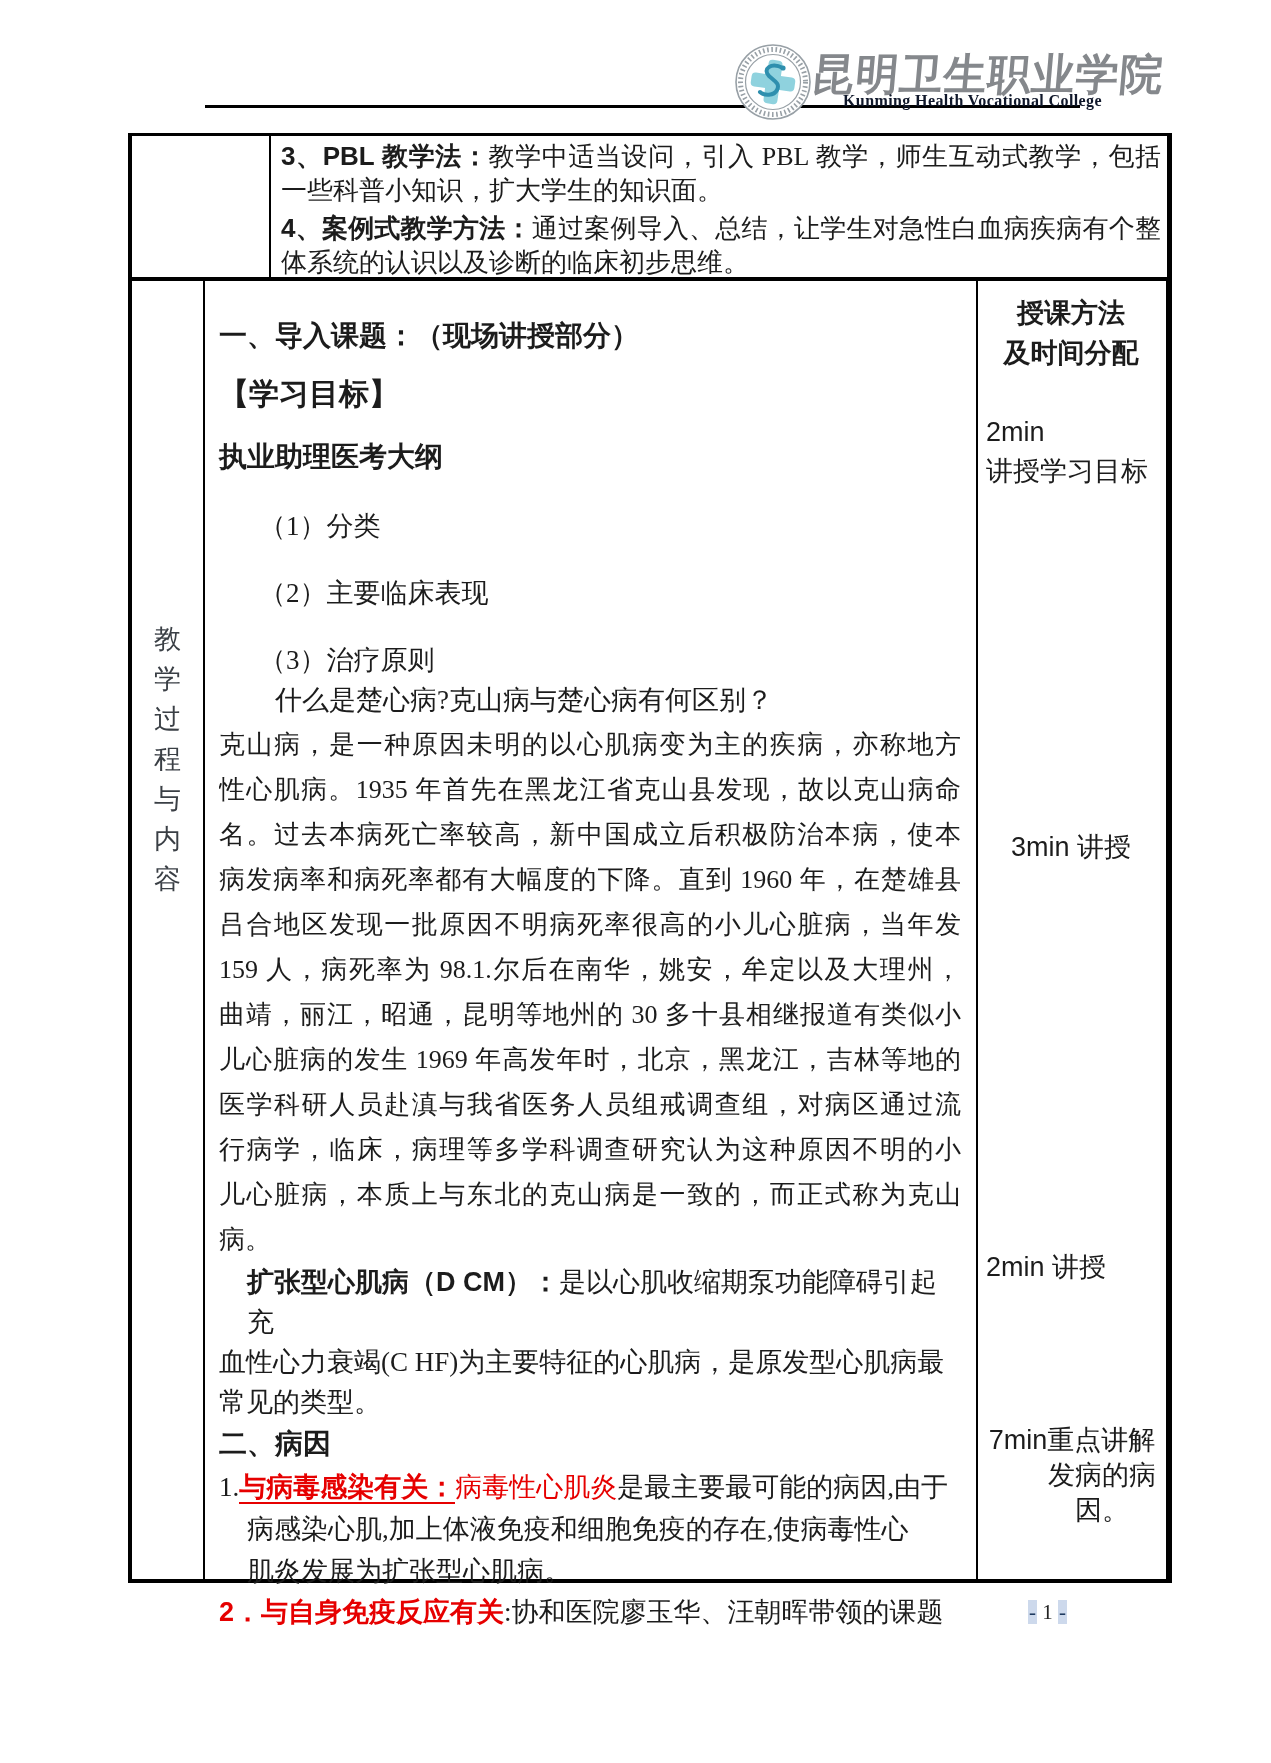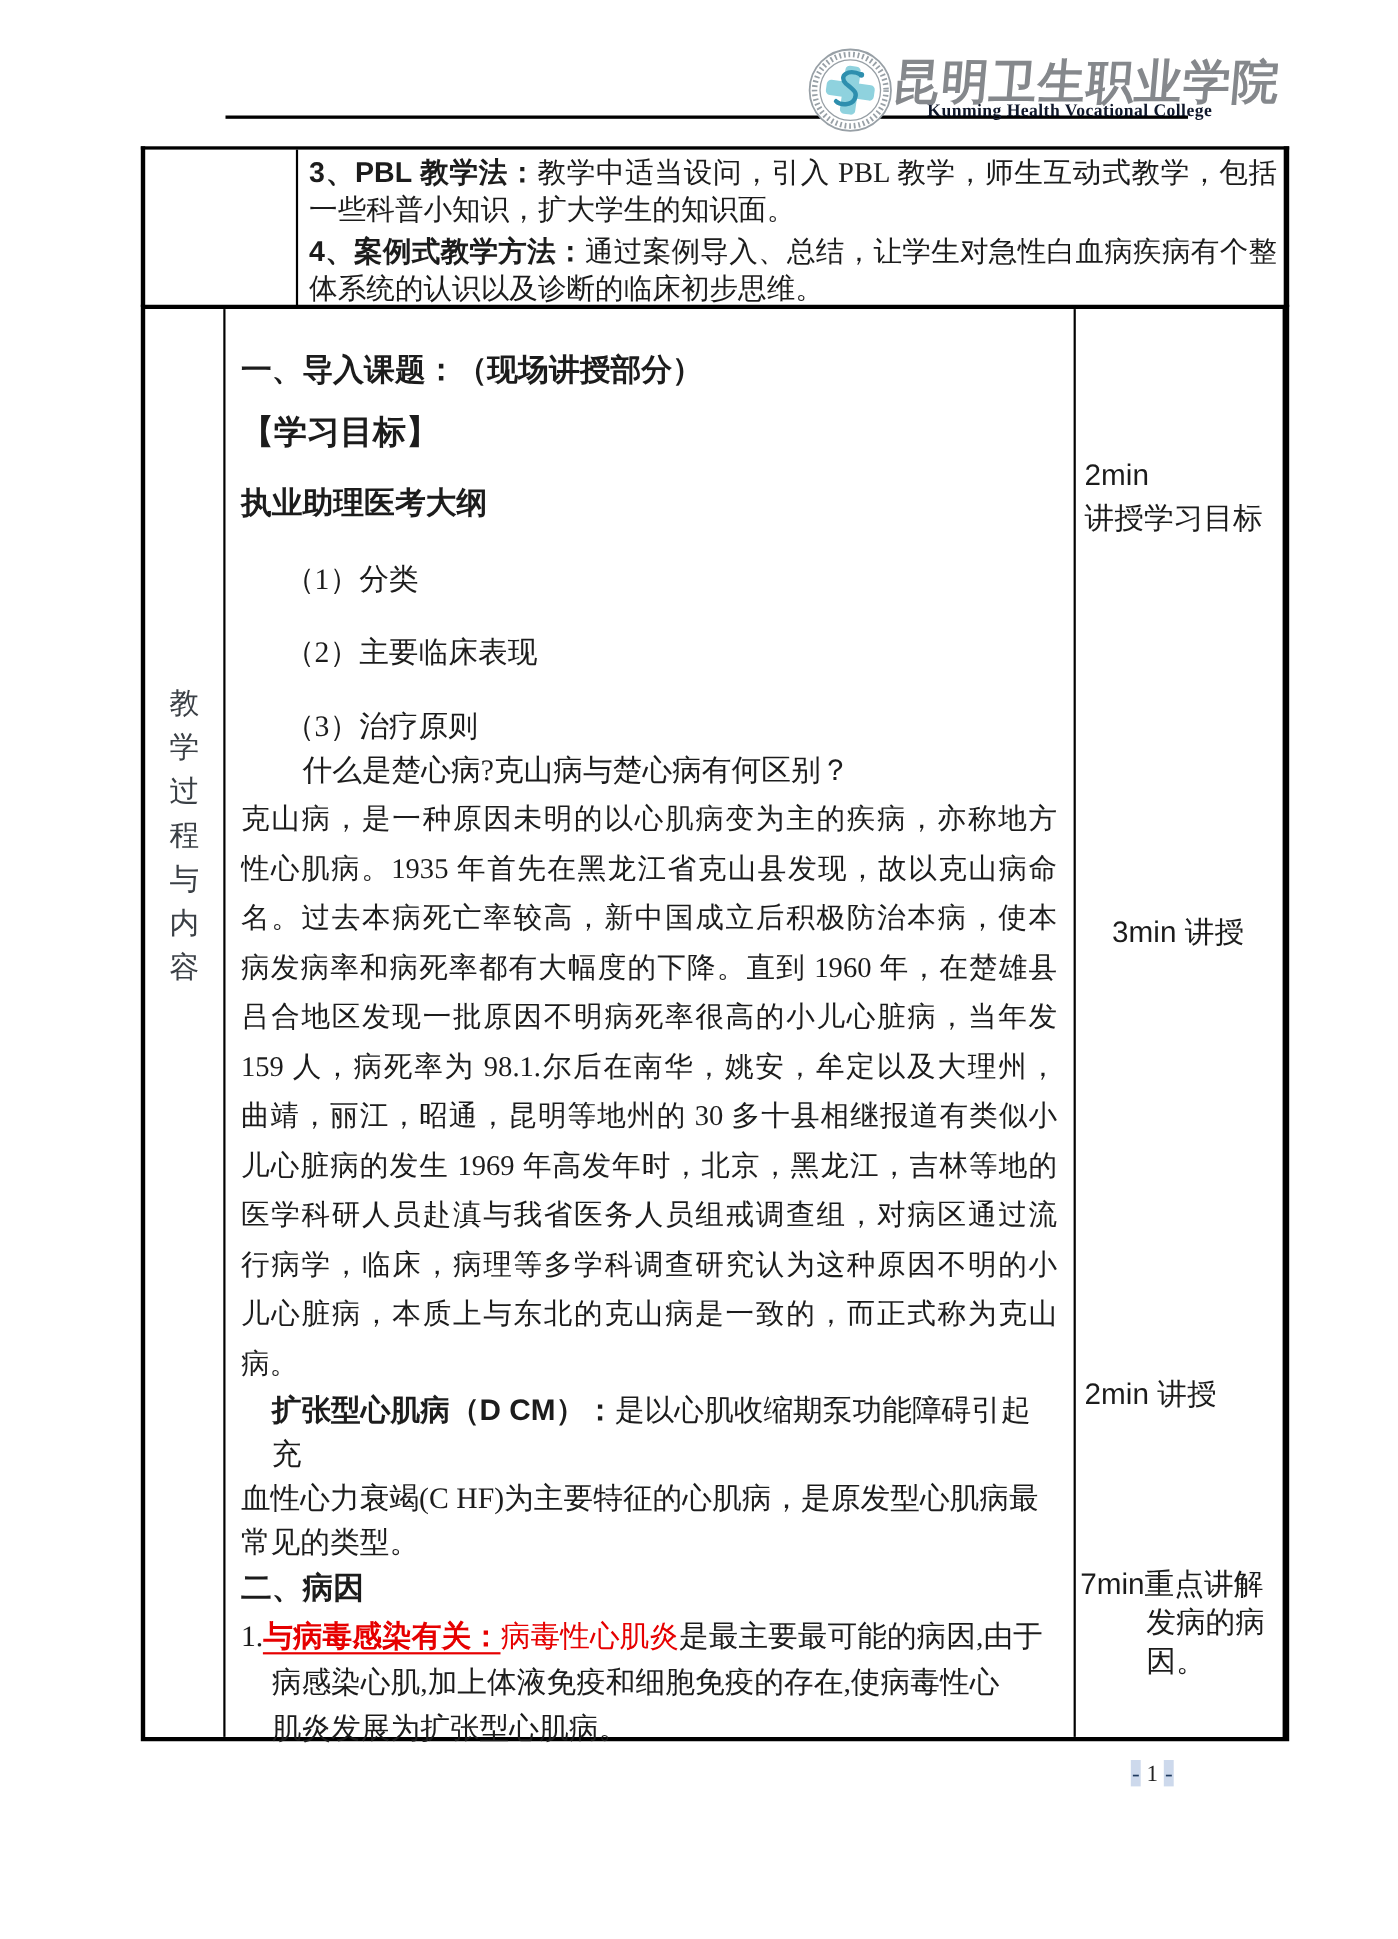--- a/index.html
+++ b/index.html
@@ -60,21 +60,21 @@
   .red { color:#e60000; }
   .red-u { color:#e60000; border-bottom:2px solid #e60000; }
   .term-b { font-family:"Liberation Sans","DejaVu Sans",sans-serif; font-weight:700; }
 
   
   .method-header { position:absolute; top:12px; left:0; width:100%; text-align:center;
                    font-size:27px; font-weight:600; line-height:40px; }
   .t1 { position:absolute; top:132px; left:8px; font-size:27px; line-height:39px; font-weight:500; }
   .t2 { position:absolute; top:548px; left:0; width:100%; text-align:center; font-size:27px; font-weight:500; }
   .t3 { position:absolute; top:968px; left:8px; font-size:27px; font-weight:500; }
-  .t4 { position:absolute; top:1142px; left:4px; right:2px; font-size:27px; line-height:35px; font-weight:500; }
+  .t4 { position:absolute; top:1142px; left:4px; right:2px; font-size:27px; line-height:35px; font-weight:500;text-align:center; }
   .t4 .t4-indent { padding-left:60px; }
 
   
   .page-number { position:absolute; left:1028px; top:1600px; font-size:21px; color:#222; }
   .field-shade { background:#cdd9ec; color:#1f3least; }
   .field-shade { background:#cdd9ec; color:#1f3a5f; padding:0 1px; }
 </style>
 </head>
 <body>
 
@@ -153,23 +153,28 @@
       </div>
 
       <div class="h-sans h-section">二、病因</div>
 
       <div>
         <div class="cause-line"><span>1.</span><span class="term-b red-u">与病毒感染有关：</span><span class="red">病毒性心肌炎</span><span>是最主要最可能的病因,由于</span></div>
         <div class="cause-line indent1">病感染心肌,加上体液免疫和细胞免疫的存在,使病毒性心</div>
         <div class="cause-line indent1">肌炎发展为扩张型心肌病。</div>
       </div>
 
+      <div class="flow-line"><span class="term-b red">2．与自身免疫反应有关</span><span>:协和医院廖玉华、汪朝晖带领的课题</span></div>
     </div>
 
     <div class="col-right">
+      <div class="method-header">
+        <div>授课方法</div>
+        <div>及时间分配</div>
+      </div>
       <div class="t1">
         <div>2min</div>
         <div>讲授学习目标</div>
       </div>
       <div class="t2">3min 讲授</div>
       <div class="t3">2min 讲授</div>
       <div class="t4">
         <div>7min重点讲解</div>
         <div class="t4-indent">发病的病</div>
         <div class="t4-indent">因。</div>

